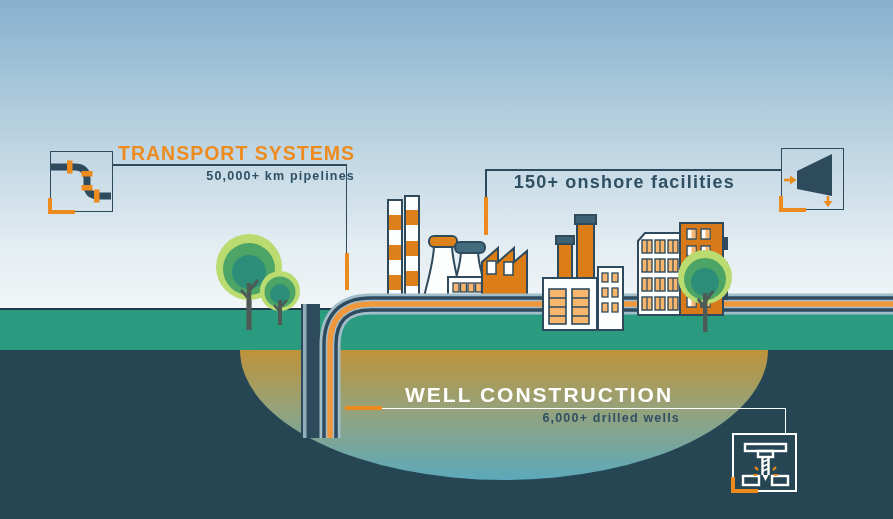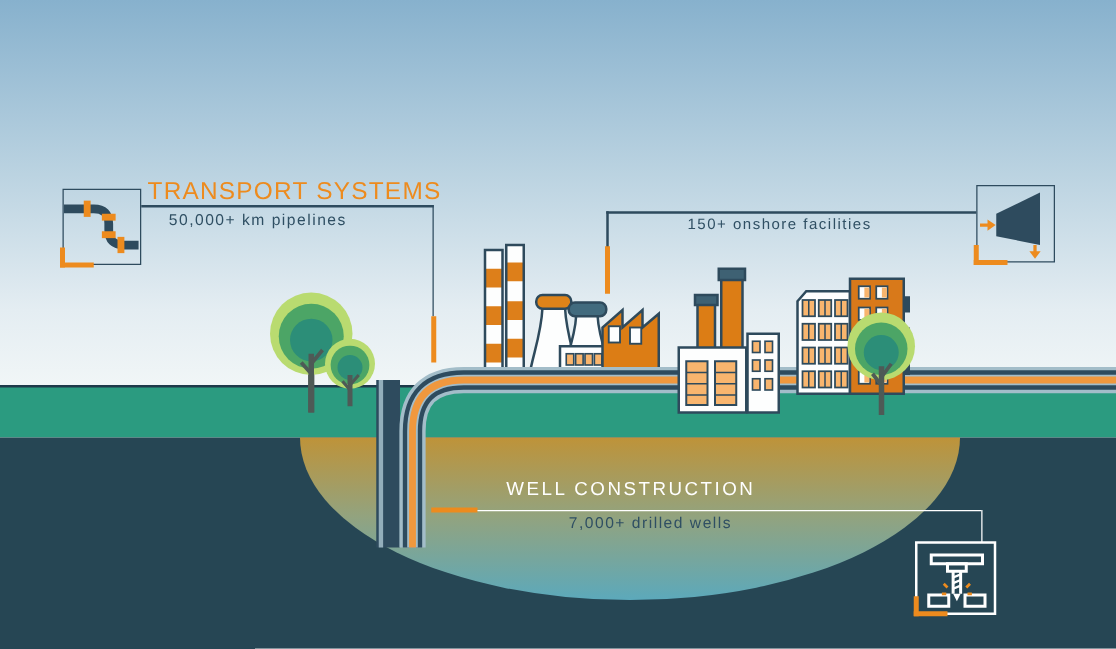--- a/index.html
+++ b/index.html
@@ -9,29 +9,29 @@
   .sky{position:absolute;left:0;top:0;width:893px;height:310px;
        background:linear-gradient(180deg,#87B1CD 0%,#BBD3E1 45%,#E4EDF2 80%,#F1F6F7 100%);}
   .ground{position:absolute;left:0;top:308px;width:893px;height:42px;background:#2B9B80;
           border-top:2.5px solid #1E3A4A;box-sizing:border-box;}
   .underground{position:absolute;left:0;top:350px;width:893px;height:169px;background:#264654;}
   .dome{position:absolute;left:240px;top:350px;width:528px;height:130px;
         border-radius:0 0 264px 264px / 0 0 130px 130px;
         background:linear-gradient(180deg,#BE9339 0%,#93A37E 48%,#5CA9BB 100%);}
   svg.cityscape{position:absolute;left:0;top:0;width:893px;height:519px;}
   
-  .ttl{position:absolute;font-weight:normal;text-align:left;white-space:nowrap;}
+  .ttl{position:absolute;font-weight:bold;text-align:right;white-space:nowrap;}
   .t-orange{color:#ED8B1E;}
   .t-slate{color:#2F4F63;}
   .t-white{color:#FFFFFF;}
   .ts-title{left:118px;top:142px;width:232px;font-size:19.5px;letter-spacing:1px;}
   .ts-sub{left:135px;top:169px;width:220px;font-size:12.5px;letter-spacing:1.2px;}
   .sf-title{left:483px;top:145px;width:215px;font-size:18.5px;letter-spacing:.5px;}
-  .sf-sub{left:550px;top:172px;width:225px;font-size:12px;letter-spacing:1.2px;}
-  .wc-title{left:405px;top:383px;width:250px;font-size:15px;letter-spacing:2px;}
+  .sf-sub{left:510px;top:172px;width:225px;font-size:18px;letter-spacing:1.2px;}
+  .wc-title{left:405px;top:383px;width:250px;font-size:21px;letter-spacing:2px;}
   .wc-sub{left:455px;top:411px;width:225px;font-size:12.5px;letter-spacing:1.2px;}
   
   .ln{position:absolute;}
   .ts-line-h{left:113px;top:164px;width:234px;height:1.8px;background:#2E4B5E;}
   .ts-line-v{left:345.5px;top:164px;width:1.8px;height:89px;background:#2E4B5E;}
   .ts-line-o{left:344.5px;top:253px;width:4.5px;height:37px;background:#ED8B1E;}
   .sf-line-h{left:485px;top:169px;width:296px;height:1.8px;background:#2E4B5E;}
   .sf-line-v{left:485px;top:169px;width:1.8px;height:29px;background:#2E4B5E;}
   .sf-line-o{left:483.5px;top:197px;width:4.5px;height:38px;background:#ED8B1E;}
   .wc-line-o{left:345px;top:406px;width:37px;height:4px;background:#ED8B1E;}
@@ -229,21 +229,21 @@
       <polygon points="41.5,52 50.5,52 46,58" fill="#ED8B1E"></polygon>
     </svg>
     <div class="corner"></div>
   </div>
   <div class="ttl t-slate sf-sub">150+ onshore facilities</div>
   <div class="ln sf-line-h"></div>
   <div class="ln sf-line-v"></div>
   <div class="ln sf-line-o"></div>
 
   <div class="ttl t-white wc-title">WELL CONSTRUCTION</div>
-  <div class="ttl t-slate wc-sub">7,000+ drilled wells</div>
+  <div class="ttl t-slate wc-sub">6,000+ drilled wells</div>
   <div class="ln wc-line-o"></div>
   <div class="ln wc-line-h"></div>
   <div class="ln wc-line-v"></div>
   <div class="ibox wc-box">
     <svg width="61" height="55" viewBox="0 0 61 55">
       <g fill="none" stroke="#FFFFFF" stroke-width="2.4">
         <rect x="11" y="9" width="41" height="7"></rect>
         <rect x="24" y="16" width="15" height="6"></rect>
         <path d="M28.5 22 V40 M34.5 22 V40"></path>
         <path d="M28.5 27 L34.5 24.5 M28.5 31.5 L34.5 29 M28.5 36 L34.5 33.5" stroke-width="1.8"></path>

